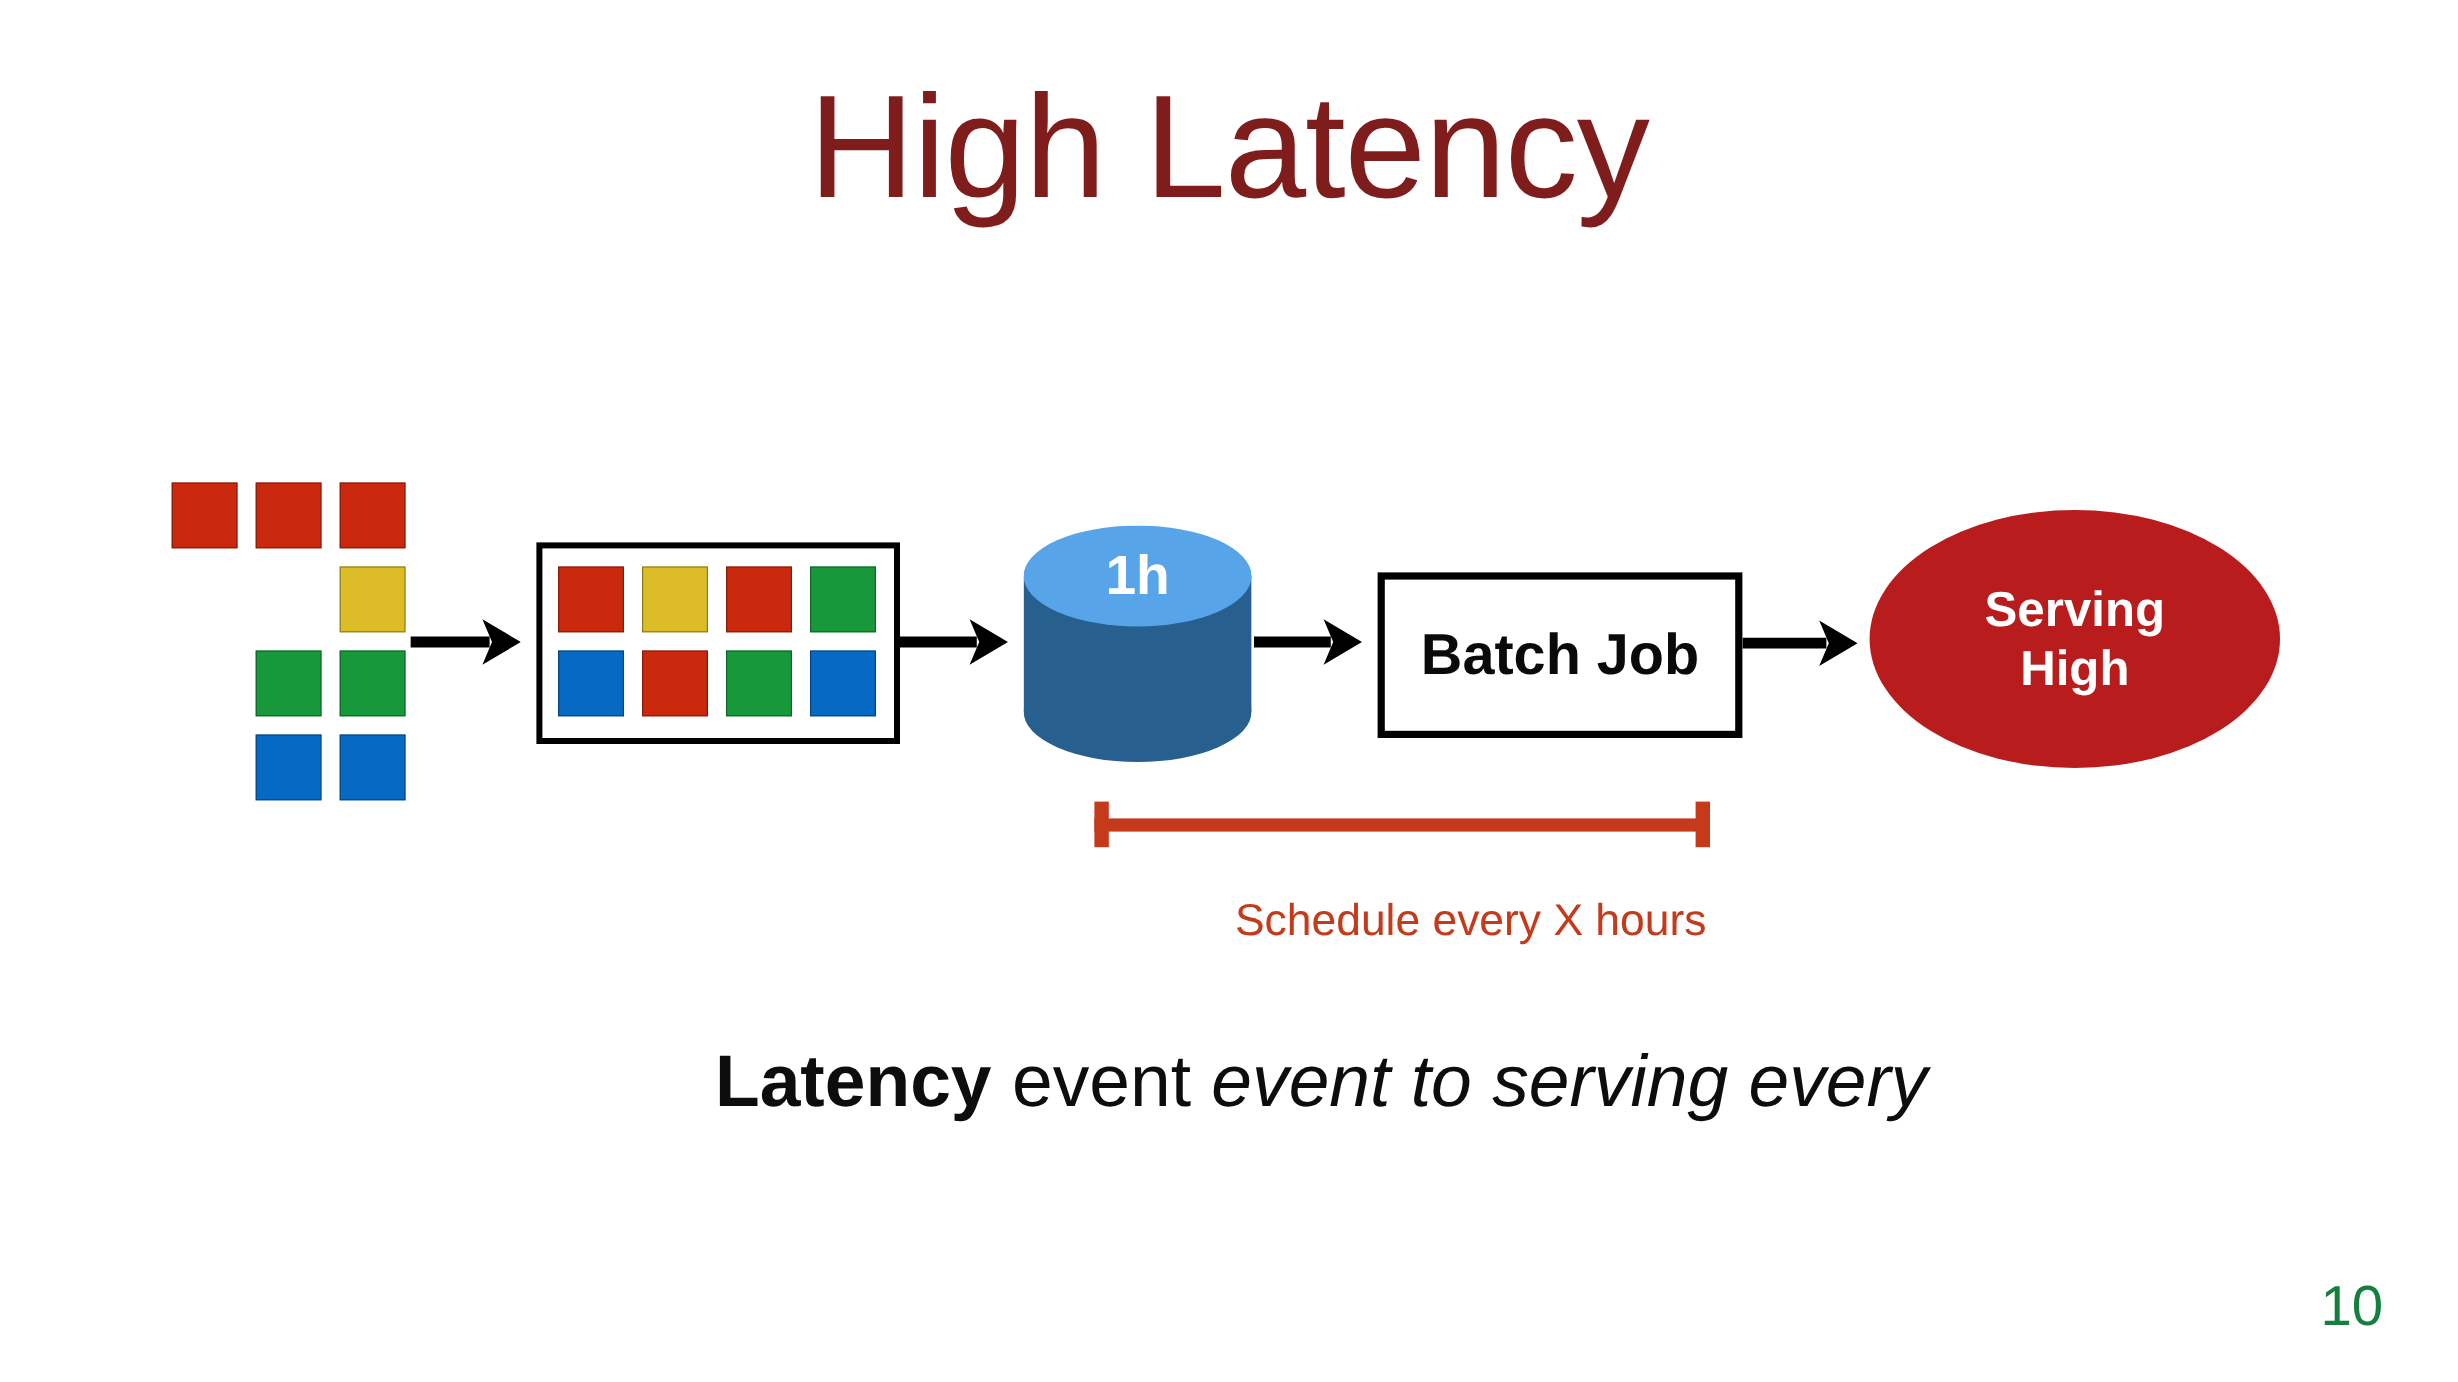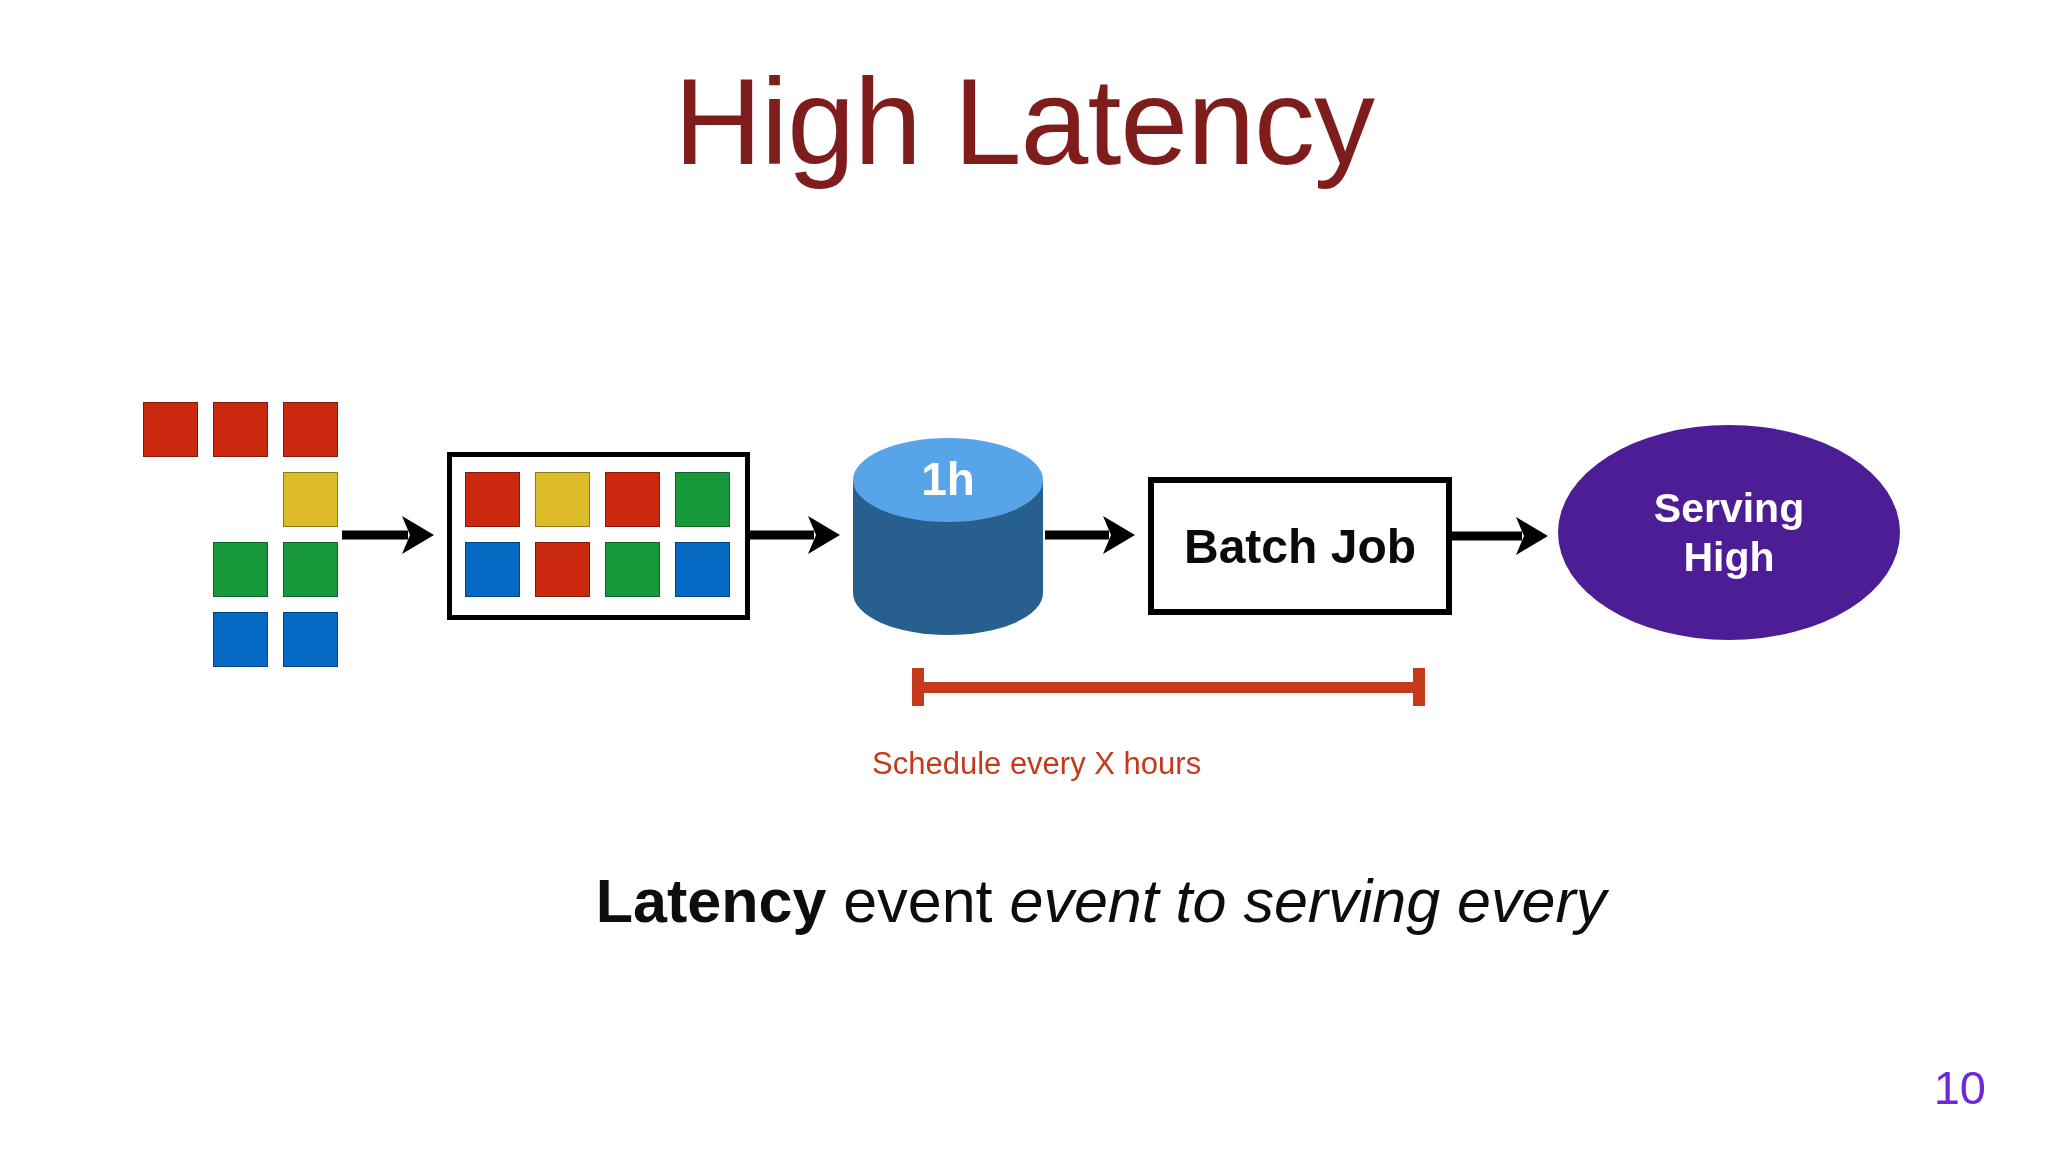--- a/index.html
+++ b/index.html
@@ -45,32 +45,32 @@
     background:#1f4e8c;display:flex;flex-direction:column;align-items:center;justify-content:center;
     color:#ffffff;font-size:41px;font-weight:700;line-height:1.18;text-align:center;
   }
   
   .range{left:912px;top:668px;width:513px;height:38px;}
   .range .bar{position:absolute;left:0;top:14px;width:513px;height:11px;background:#c43a1b;}
   .range .cap{position:absolute;top:0;width:12px;height:38px;background:#c43a1b;}
   .range .cap.left{left:0;}
   .range .cap.right{right:0;}
   .schedule{
-    left:872px;top:746px;width:550px;text-align:left;
-    font-size:31px;font-weight:400;color:#c43a1b;
+    left:872px;top:746px;width:550px;text-align:right;
+    font-size:37px;font-weight:400;color:#c43a1b;
   }
   
   .caption{
     left:122px;top:856px;width:1926px;text-align:center;
     font-size:61px;line-height:1.48;color:#0d0d0d;
   }
   .seg.bold{font-weight:700;margin-left:32px;}
   .seg.italic{font-style:italic;}
   
-  .pagenum{right:62px;top:1060px;font-size:47px;color:#6d28d9;}
+  .pagenum{right:62px;top:1060px;font-size:47px;color:#15803d;}
 </style>
 </head>
 <body>
 
 <div class="slide">
 
   <div class="abs title">High Latency</div>
 
   <div class="abs event-grid">
       <div class="sq" style="left: 0px; top: 0px; background: rgb(203, 41, 14);"></div>
@@ -120,21 +120,21 @@
 
   <div class="abs batchjob">
     <span>Batch Job</span>
   </div>
 
   <svg class="abs arrow a4" width="96" height="40">
     <line x1="0" y1="20" x2="70" y2="20" stroke="#000" stroke-width="9"></line>
     <polygon points="64,1 96,20 64,39 72,20" fill="#000"></polygon>
   </svg>
 
-  <div class="abs serving" style="background: #4c1d95;">
+  <div class="abs serving" style="background: #b91c1c;">
     <span>Serving</span>
     <span>High</span>
   </div>
 
   <div class="abs range">
     <div class="cap left" style="background: rgb(196, 58, 27);"></div>
     <div class="bar" style="background: rgb(196, 58, 27);"></div>
     <div class="cap right" style="background: rgb(196, 58, 27);"></div>
   </div>
 

